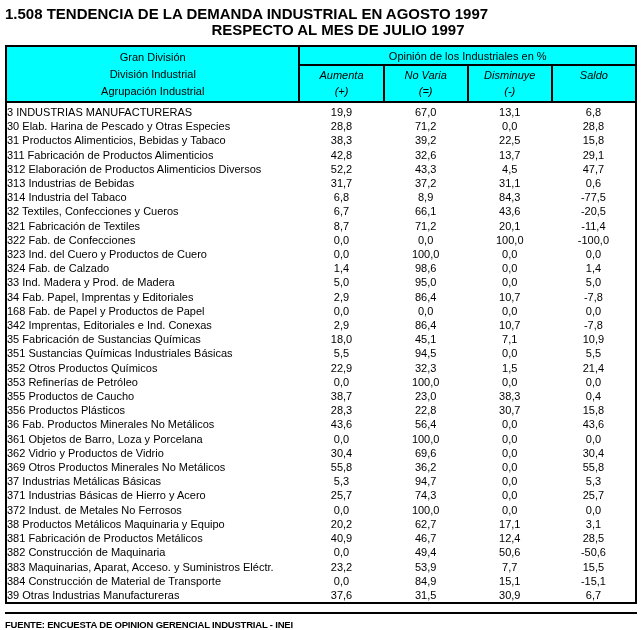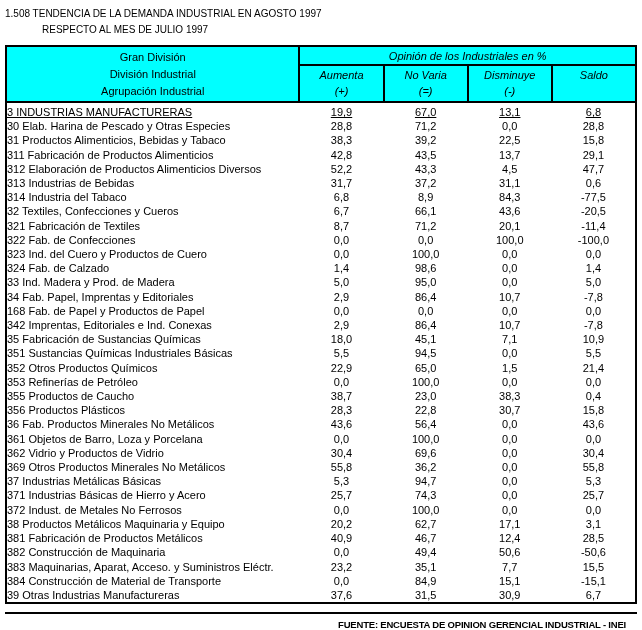--- a/index.html
+++ b/index.html
@@ -6,27 +6,27 @@
     margin: 0;
     padding: 0;
     background: #ffffff;
     width: 642px;
     height: 630px;
     font-family: "Liberation Sans", sans-serif;
     color: #000000;
     overflow: hidden;
   }
   .page-title {
-    font-weight: normal;
-    font-size: 10px;
+    font-weight: bold;
+    font-size: 15px;
     line-height: 16px;
     margin: 6px 8px 0 5px;
     white-space: nowrap;
   }
-  .page-title .line2 { padding-left: 37px; }
+  .page-title .line2 { padding-left: 37px; text-align: center; }
 
   table.data-table {
     border-collapse: collapse;
     table-layout: fixed;
     width: 632px;
     margin: 7px 0 0 5px;
     border: 2px solid #000;
   }
   col.c-label { width: 293px; }
   col.c-num   { width: 84px; }
@@ -34,50 +34,49 @@
   thead th {
     background: var(--hdr, #00FFFF);
     font-weight: normal;
     font-size: 11px;
     border: 2px solid #000;
     padding: 0;
     text-align: center;
   }
   th.left-head { vertical-align: middle; }
   th.left-head div { line-height: 17px; }
-  th.op-title { height: 17px; font-style: italic; }
+  th.op-title { height: 17px; }
   th.col-head { height: 35px; vertical-align: top; font-style: italic; }
   th.col-head .lbl { line-height: 18px; }
   th.col-head .sym { line-height: 15px; }
 
   tbody td {
     font-size: 11px;
     height: 14.2px;
     line-height: 14.2px;
     padding: 0;
     white-space: nowrap;
     border: none;
   }
   tbody tr:first-child td { padding-top: 2px; }
   tbody td.num { text-align: center; }
-  tbody tr.total-row td { text-decoration: underline; }
+  tbody tr.total-row td { }
 
   .bottom-rule {
     width: 632px;
     margin: 8px 0 0 5px;
     border-top: 2px solid #000;
     height: 0;
   }
   .source {
     font-weight: bold;
     font-size: 9.5px;
     letter-spacing: -0.2px;
-    margin: 5px 16px 0 5px;
+    margin: 5px 4px 0 5px;
     white-space: nowrap;
-    text-align: right;
   }
 </style>
 </head>
 <body>
 
 <div class="page-title">
   <div class="line1">1.508 TENDENCIA DE LA DEMANDA INDUSTRIAL EN AGOSTO 1997</div>
   <div class="line2">RESPECTO AL MES DE JULIO 1997</div>
 </div>
 
@@ -135,21 +134,21 @@
       <tr>
         <td>31 Productos Alimenticios, Bebidas y Tabaco</td>
         <td class="num">38,3</td>
         <td class="num">39,2</td>
         <td class="num">22,5</td>
         <td class="num">15,8</td>
       </tr>
       <tr>
         <td>311 Fabricación de Productos Alimenticios</td>
         <td class="num">42,8</td>
-        <td class="num">43,5</td>
+        <td class="num">32,6</td>
         <td class="num">13,7</td>
         <td class="num">29,1</td>
       </tr>
       <tr>
         <td>312 Elaboración de Productos Alimenticios Diversos</td>
         <td class="num">52,2</td>
         <td class="num">43,3</td>
         <td class="num">4,5</td>
         <td class="num">47,7</td>
       </tr>
@@ -240,21 +239,21 @@
       <tr>
         <td>351 Sustancias Químicas Industriales Básicas</td>
         <td class="num">5,5</td>
         <td class="num">94,5</td>
         <td class="num">0,0</td>
         <td class="num">5,5</td>
       </tr>
       <tr>
         <td>352 Otros Productos Químicos</td>
         <td class="num">22,9</td>
-        <td class="num">65,0</td>
+        <td class="num">32,3</td>
         <td class="num">1,5</td>
         <td class="num">21,4</td>
       </tr>
       <tr>
         <td>353 Refinerías de Petróleo</td>
         <td class="num">0,0</td>
         <td class="num">100,0</td>
         <td class="num">0,0</td>
         <td class="num">0,0</td>
       </tr>
@@ -338,21 +337,21 @@
       <tr>
         <td>382 Construcción de Maquinaria</td>
         <td class="num">0,0</td>
         <td class="num">49,4</td>
         <td class="num">50,6</td>
         <td class="num">-50,6</td>
       </tr>
       <tr>
         <td>383 Maquinarias, Aparat, Acceso. y Suministros Eléctr.</td>
         <td class="num">23,2</td>
-        <td class="num">35,1</td>
+        <td class="num">53,9</td>
         <td class="num">7,7</td>
         <td class="num">15,5</td>
       </tr>
       <tr>
         <td>384 Construcción de Material de Transporte</td>
         <td class="num">0,0</td>
         <td class="num">84,9</td>
         <td class="num">15,1</td>
         <td class="num">-15,1</td>
       </tr>

